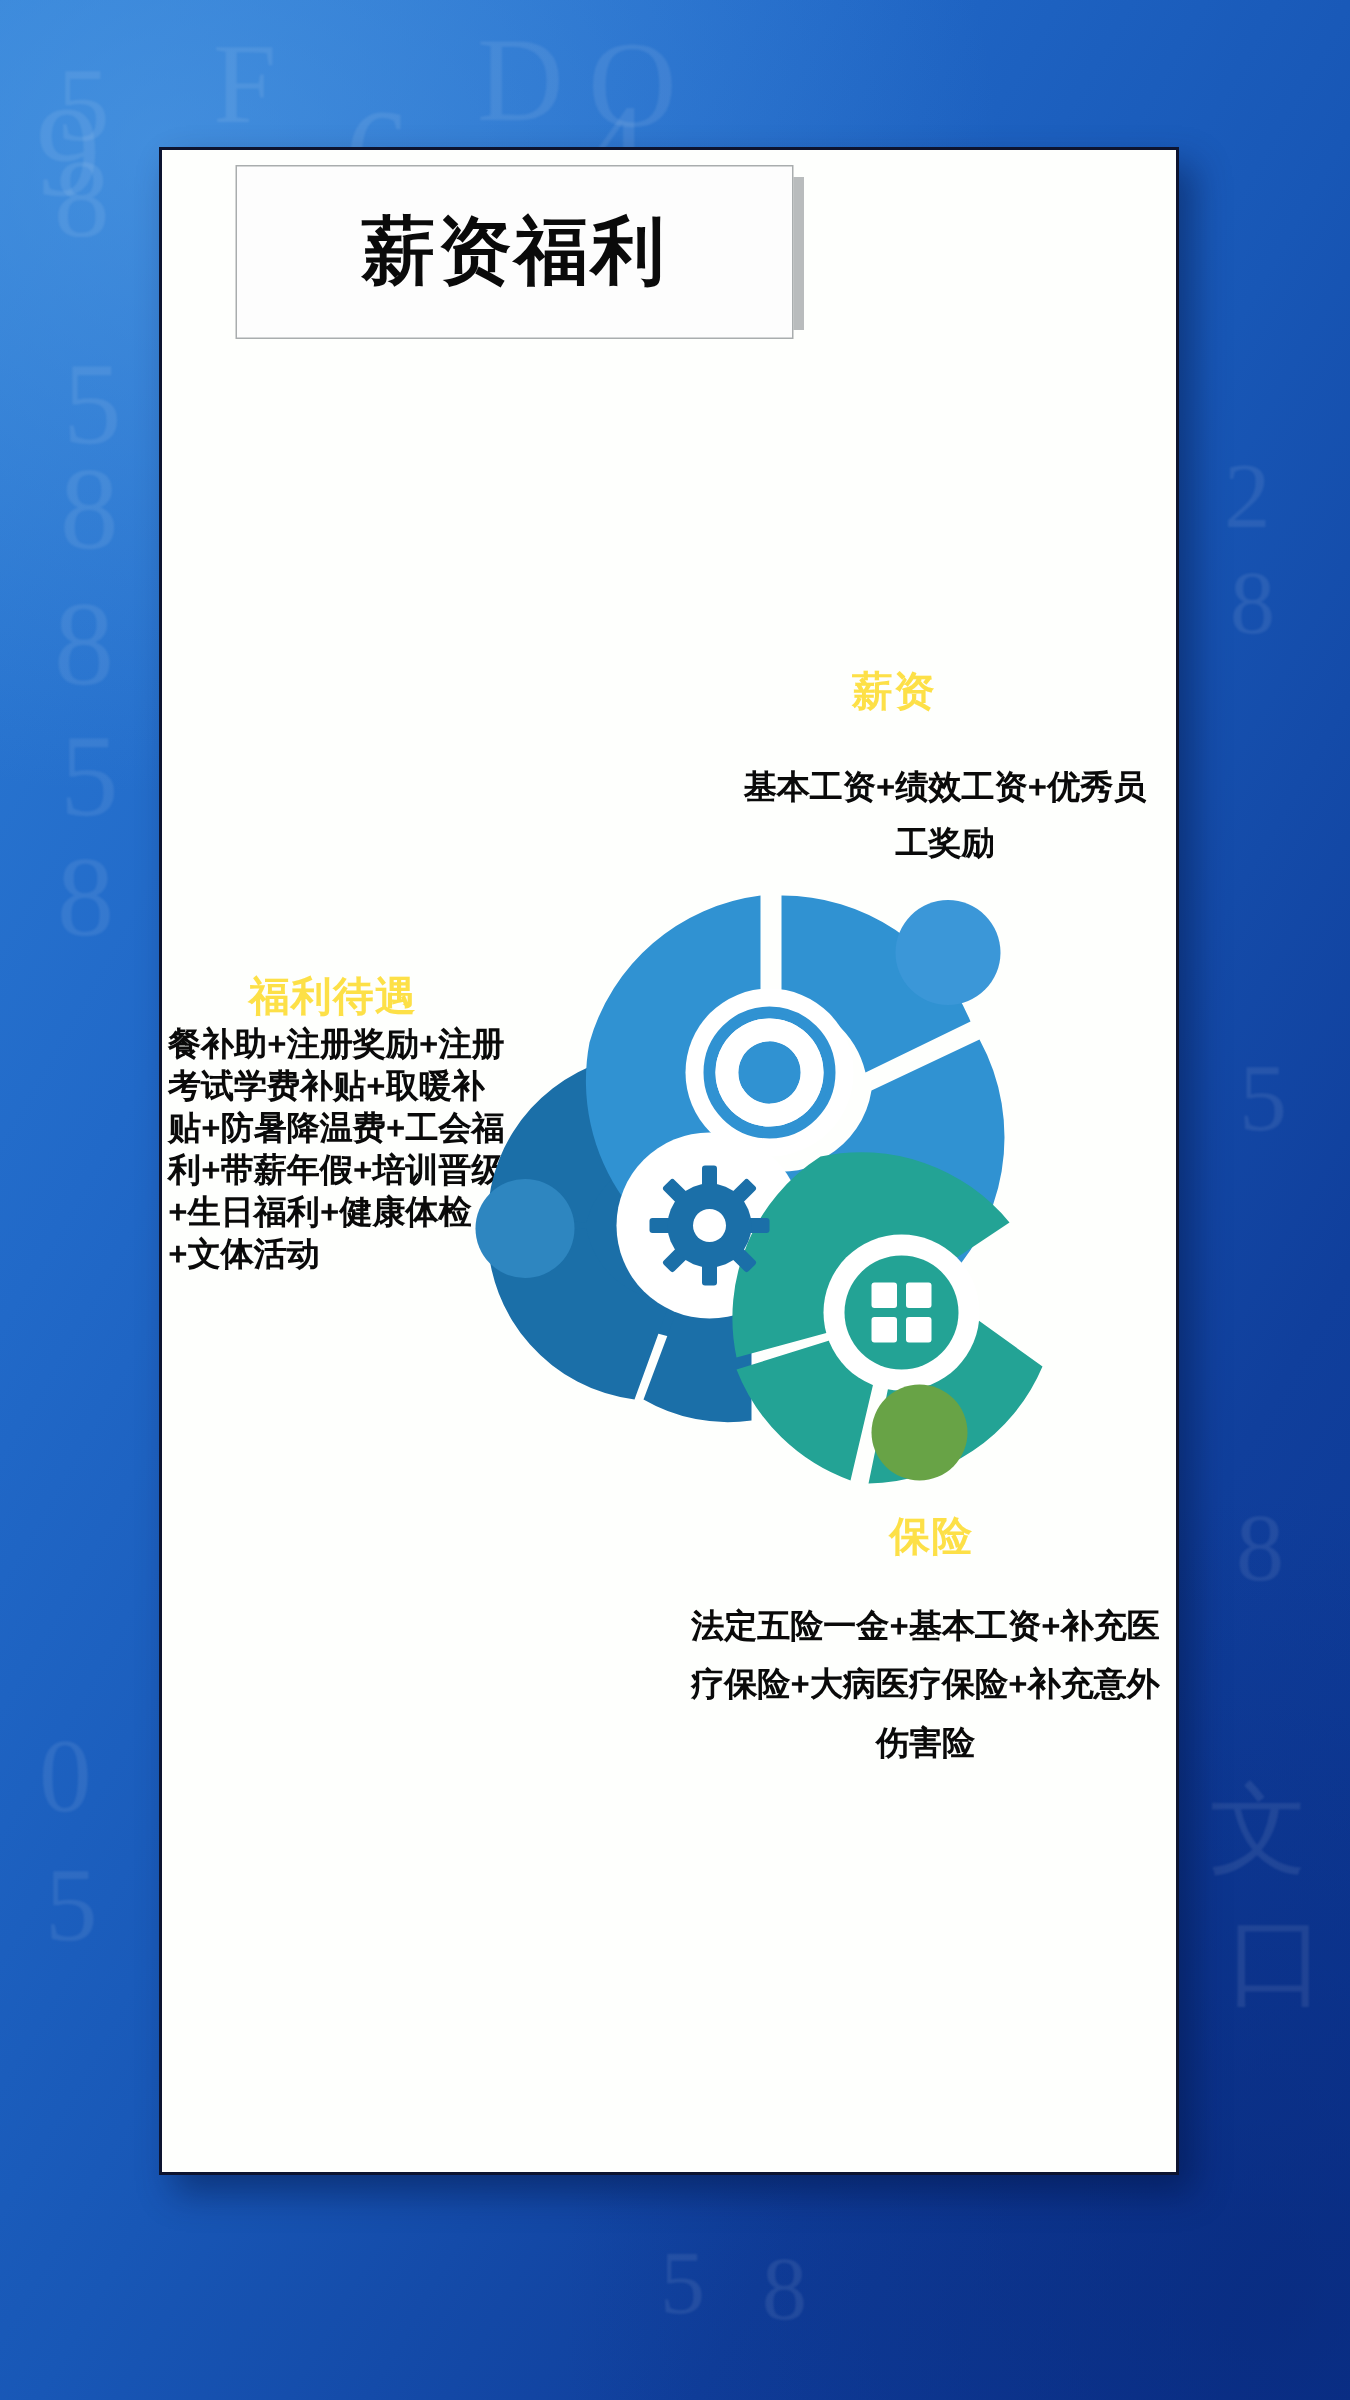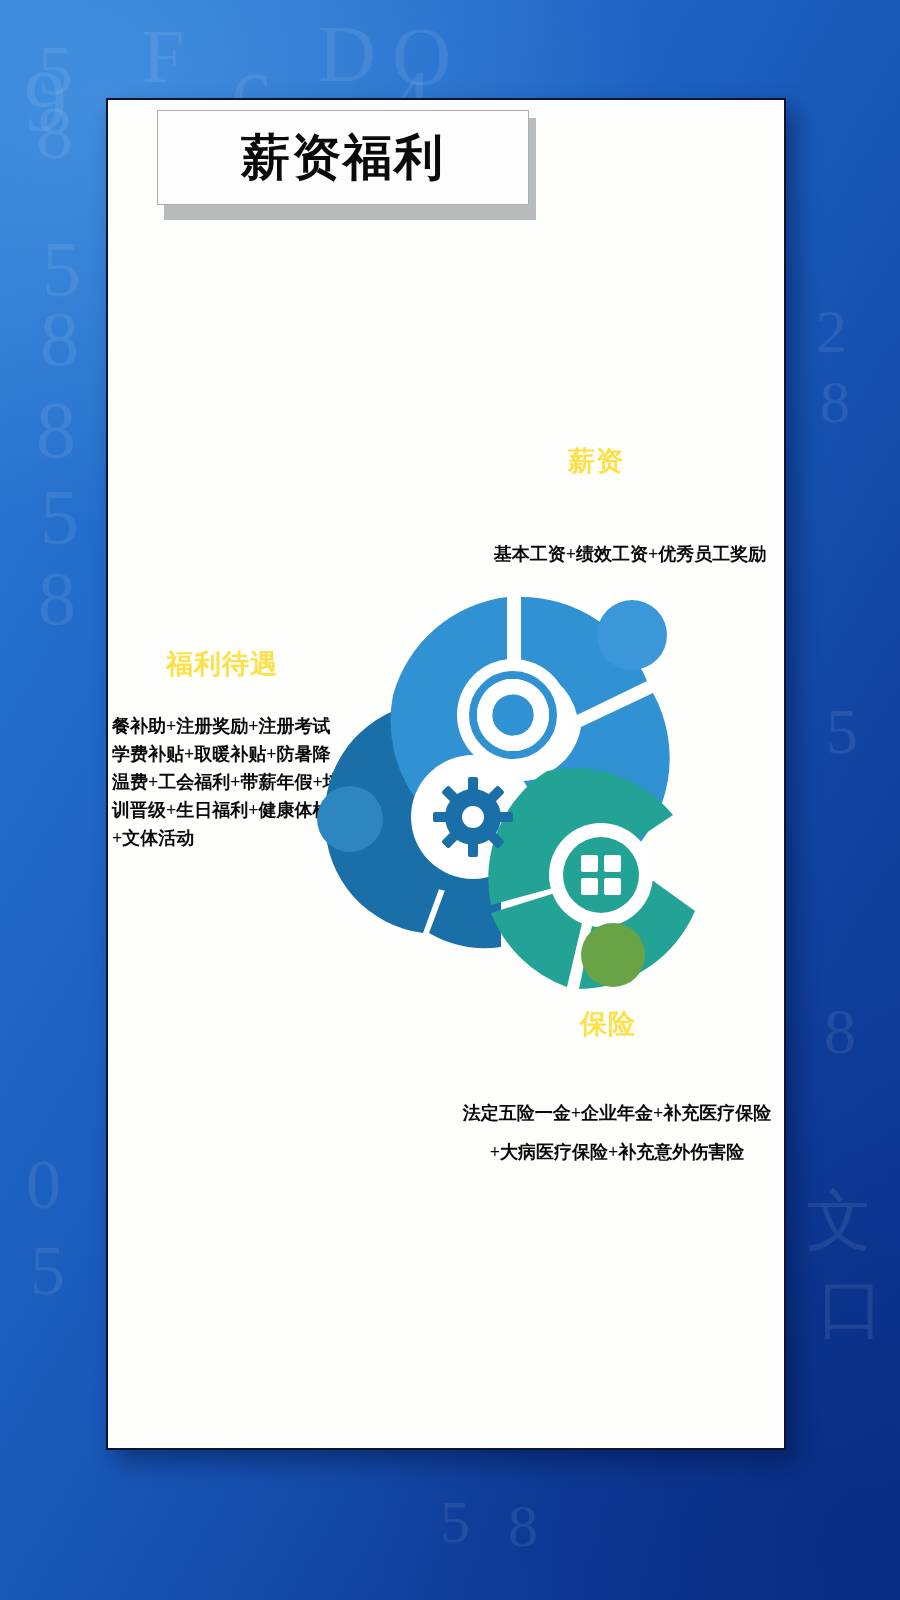--- a/index.html
+++ b/index.html
@@ -83,21 +83,21 @@
     top: 8px;
     width: 372px;
     height: 102px;
     background: #b9bcbd;
   }
   .title-box {
     position: absolute;
     left: 0;
     top: 0;
     width: 372px;
-    height: 95px;
+    height: 116px;
     background: #fdfdfd;
     border: 1px solid #a9adae;
     box-sizing: border-box;
     display: flex;
     align-items: center;
     justify-content: center;
   }
   .title-text {
     font-family: "DejaVu Sans", "Liberation Sans", sans-serif;
     font-size: 49px;
@@ -111,46 +111,45 @@
     position: absolute;
     font-family: "DejaVu Sans", "Liberation Sans", sans-serif;
     font-weight: bold;
     font-size: 27px;
     color: #fde047;
     letter-spacing: 1px;
     white-space: nowrap;
   }
   .blk-body {
     position: absolute;
-    font-family: Liberation Serif, serif;
+    font-family: Liberation Mono, monospace;
     font-weight: bold;
-    font-size: 18px;
+    font-size: 22px;
     line-height: 37px;
     color: #0a0a0a;
     letter-spacing: 0px;
-    margin-top: 28px;
   }
 
   
   .salary-head { left: 596px; top: 443px; transform: translateX(-50%); }
   .salary-body {
     left: 485px; top: 508px; width: 290px;
     text-align: center;
   }
 
   
   .welfare-head { left: 222px; top: 632px; transform: translateX(-50%); margin-top: 14px; }
   .welfare-body {
     left: 112px; top: 684px; width: 232px;
     text-align: left;
     line-height: 28px;
   }
 
   
-  .insurance-head { left: 608px; top: 1006px; transform: translateX(-50%); }
+  .insurance-head { left: 621px; top: 1006px; transform: translateX(-50%); }
   .insurance-body {
     left: 452px; top: 1066px; width: 330px;
     text-align: center;
     line-height: 39px;
   }
 
   
   .graphic {
     position: absolute;
     left: 295px;
@@ -201,21 +200,21 @@
     </div>
   </div>
 
   <div class="blk-head salary-head">薪资</div>
   <div class="blk-body salary-body">基本工资+绩效工资+优秀员工奖励</div>
 
   <div class="blk-head welfare-head">福利待遇</div>
   <div class="blk-body welfare-body">餐补助+注册奖励+注册考试学费补贴+取暖补贴+防暑降温费+工会福利+带薪年假+培训晋级+生日福利+健康体检+文体活动</div>
 
   <div class="blk-head insurance-head">保险</div>
-  <div class="blk-body insurance-body">法定五险一金+企业年金+补充医疗保险+大病医疗保险+补充意外伤害险</div>
+  <div class="blk-body insurance-body">法定五险一金+基本工资+补充医疗保险+大病医疗保险+补充意外伤害险</div>
 
   <div class="graphic">
     <svg viewBox="0 0 410 420" xmlns="http://www.w3.org/2000/svg">
       <defs>
 
         <g id="aperture-blades">
           <path d="M0,-36 A36,36 0 0,1 31.2,18 L18,10.4 A21,21 0 0,0 0,-21 Z" fill="#ffffff"></path>
         </g>
       </defs>
 

